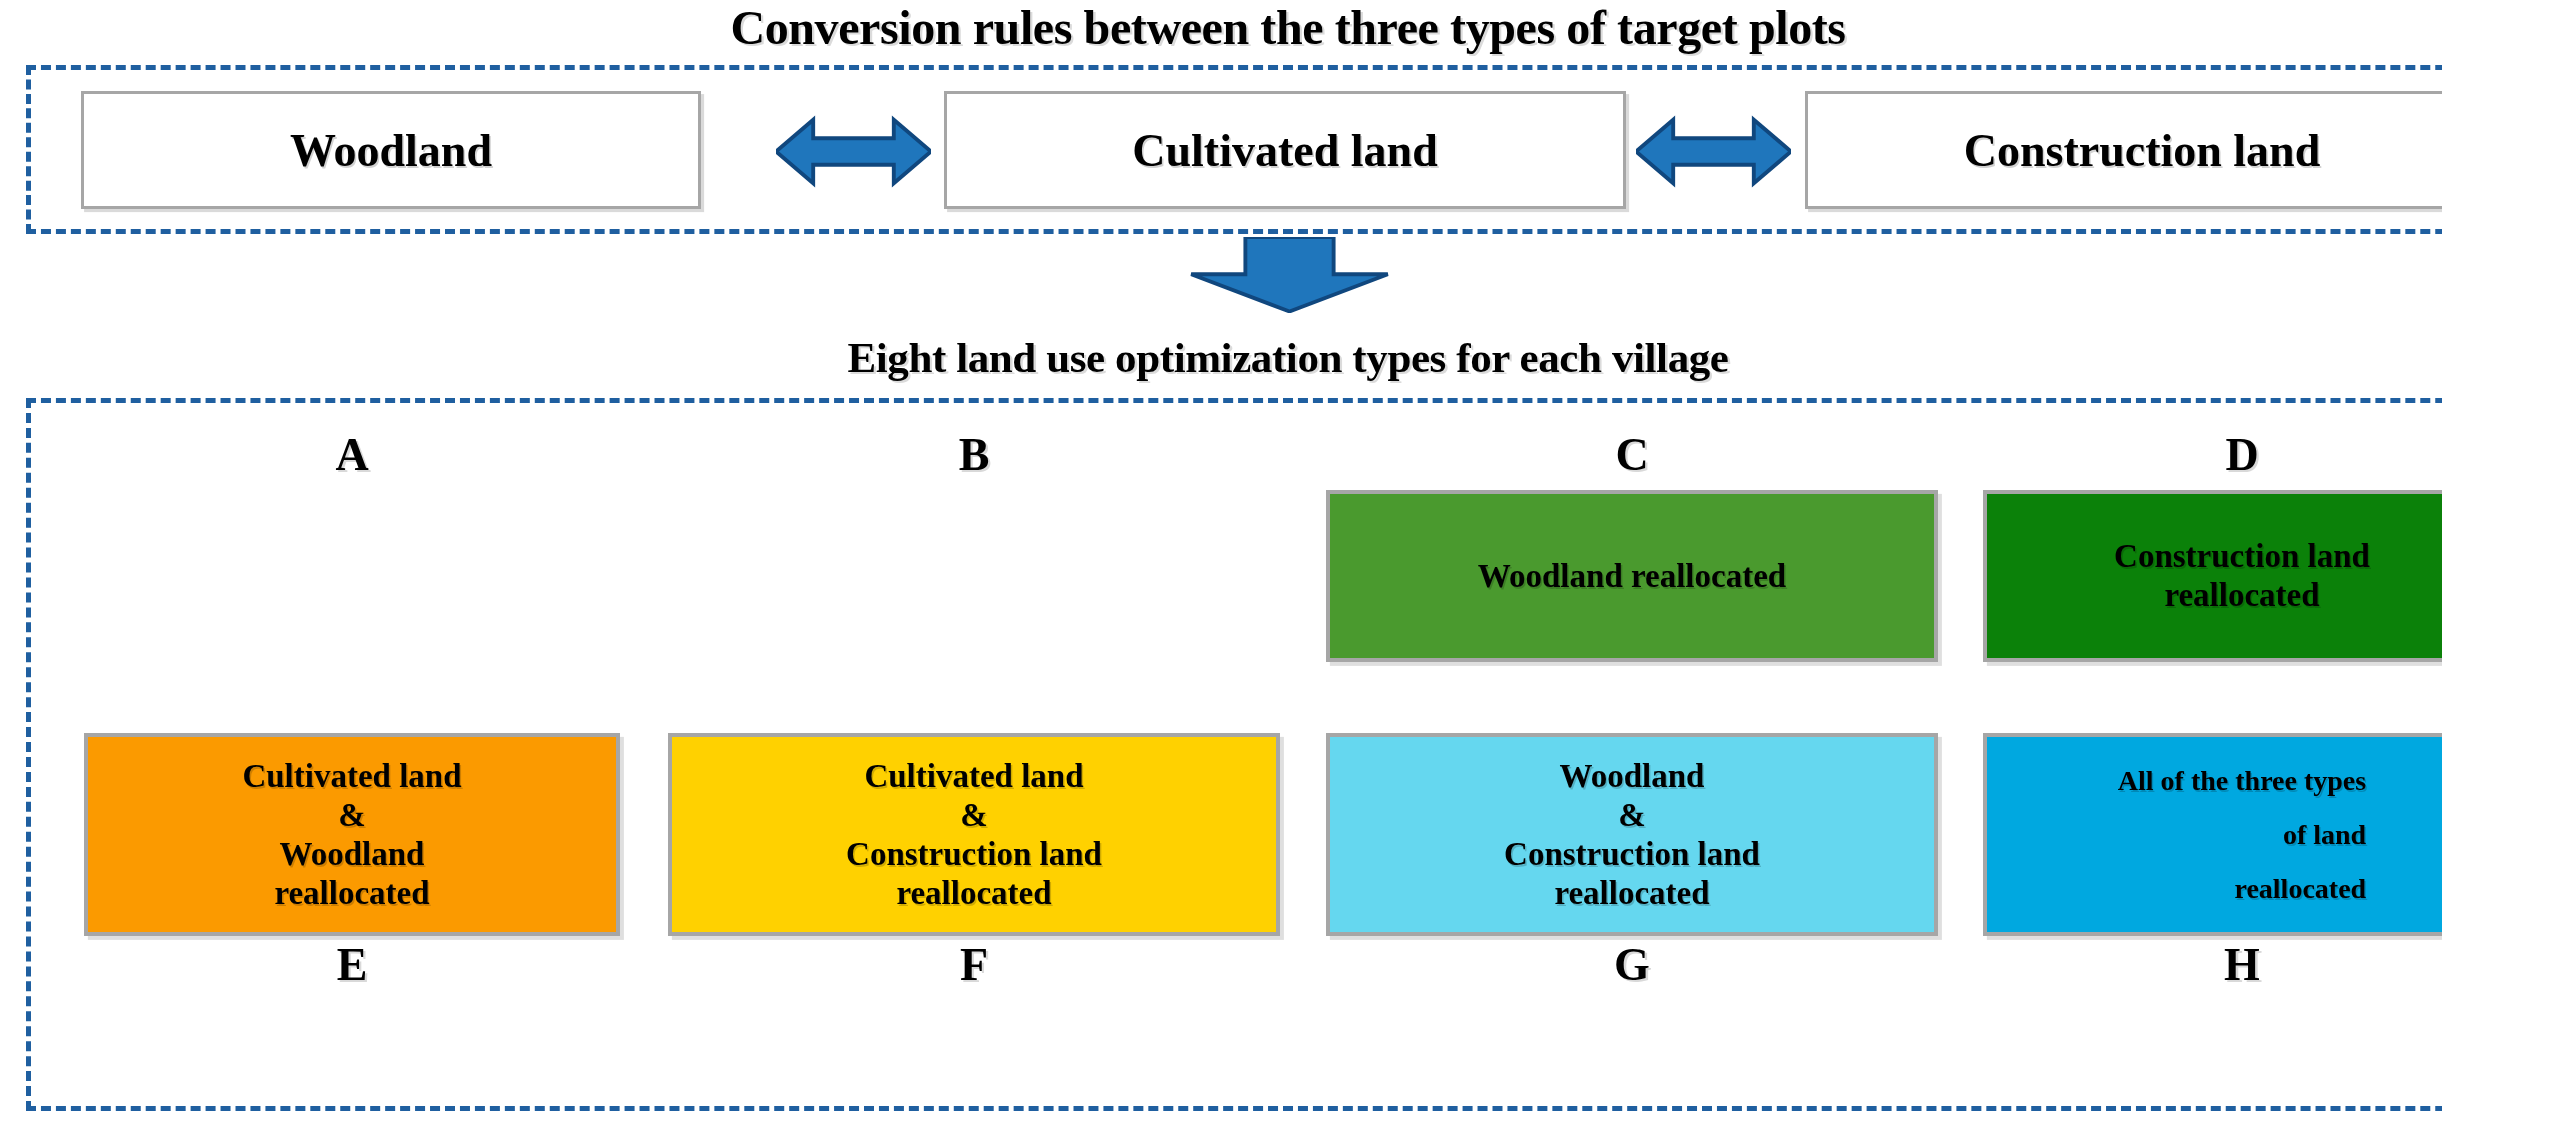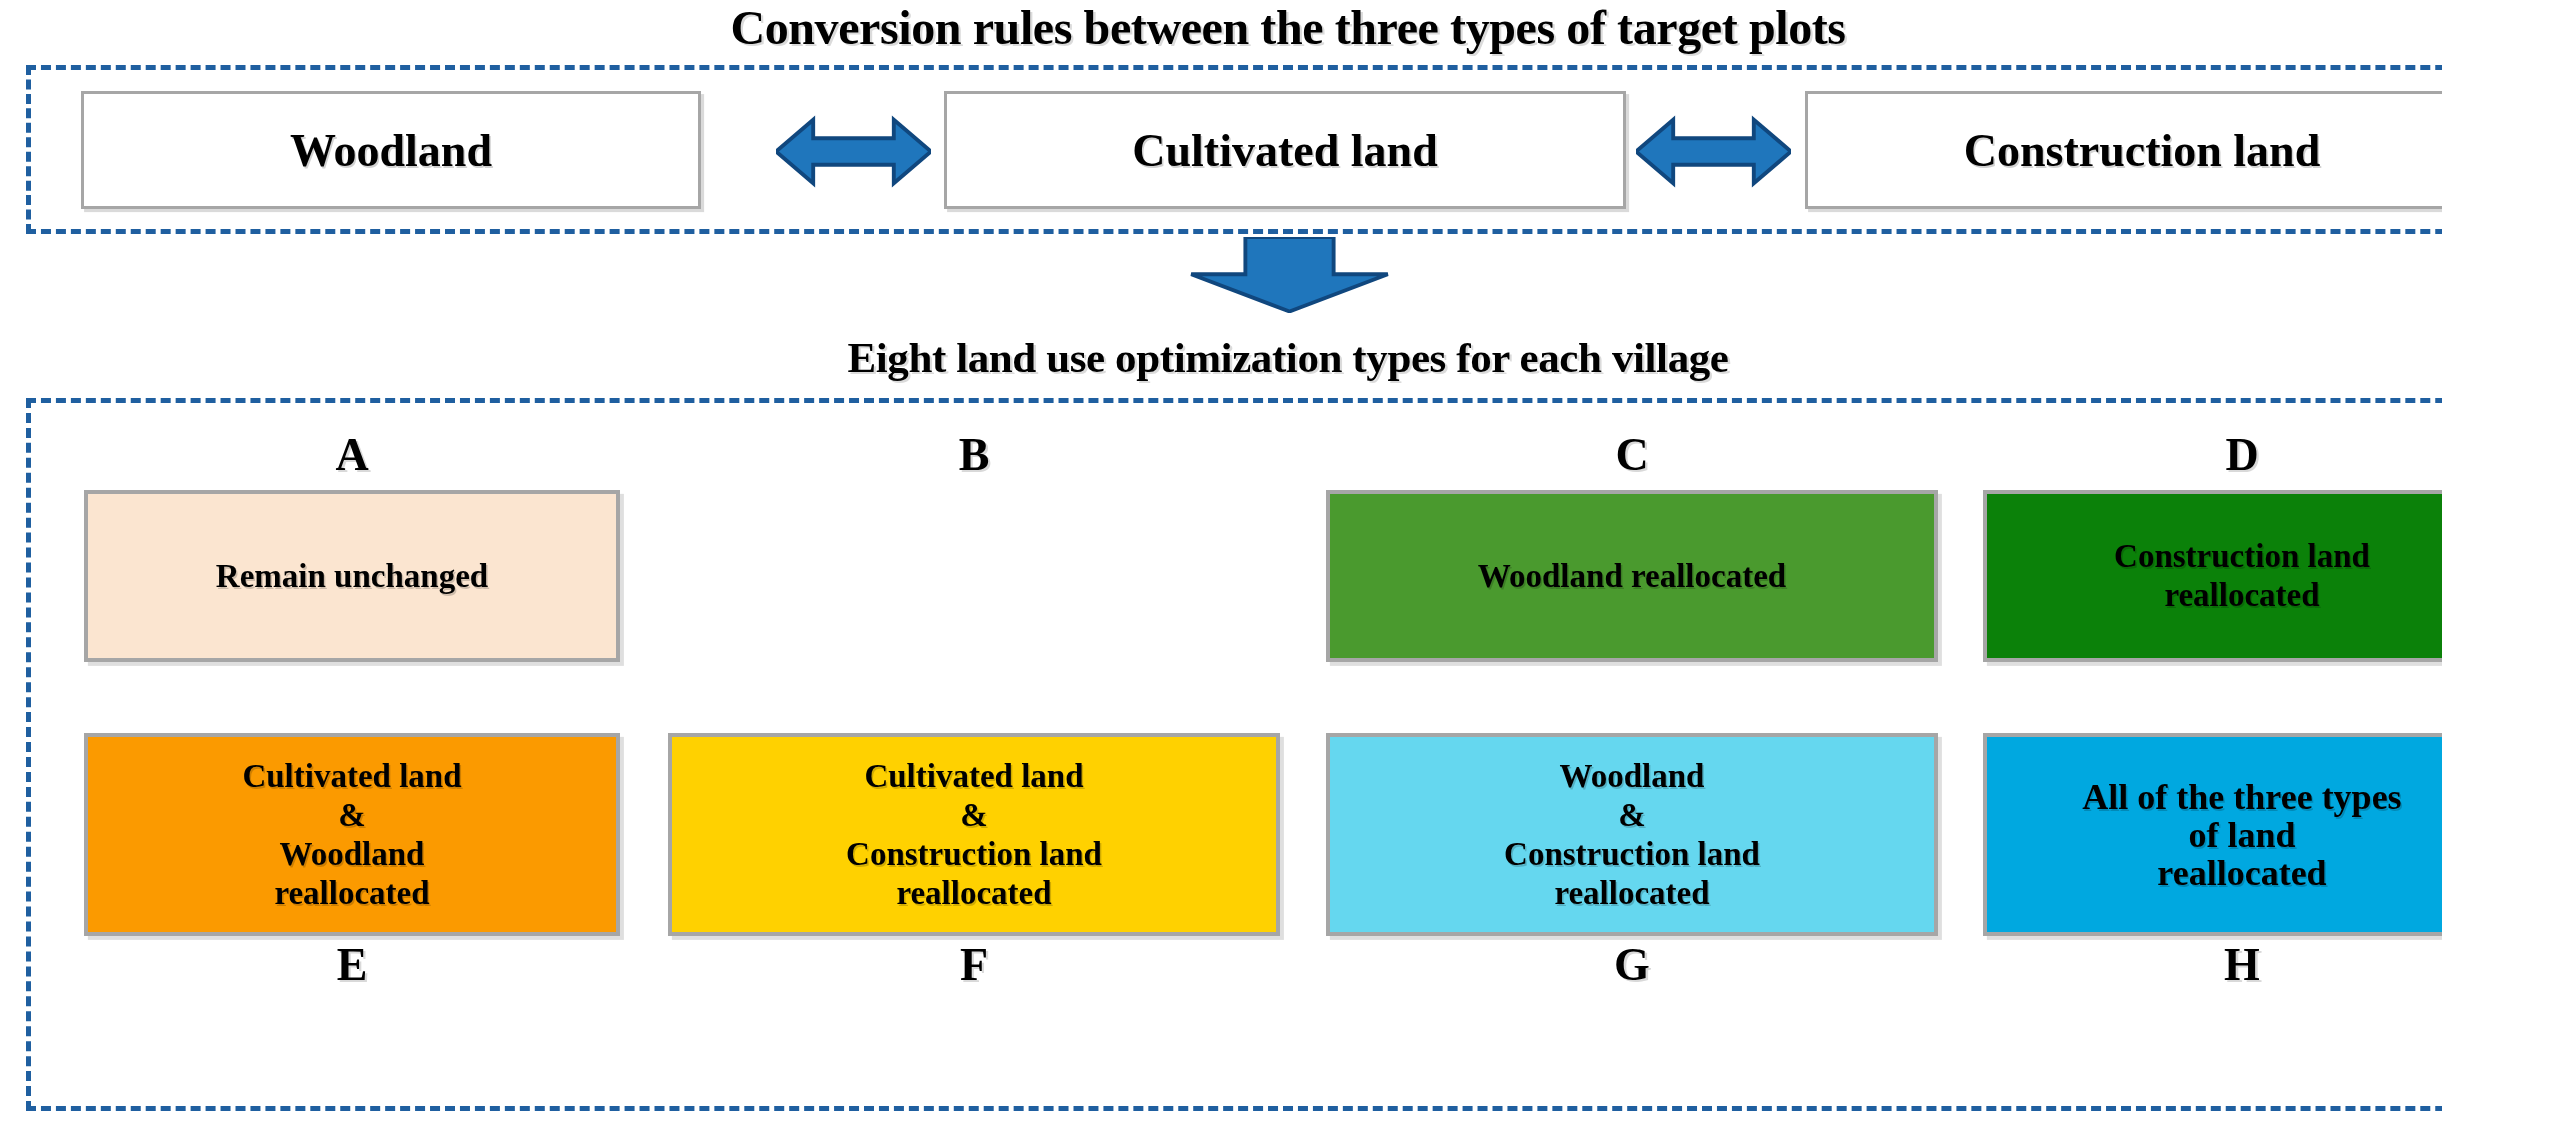--- a/index.html
+++ b/index.html
@@ -120,21 +120,21 @@
   .cell-text {
     font-size: 33px;
     font-weight: bold;
     color: #000000;
     line-height: 39px;
     text-align: center;
     padding: 0 6.2px;
     white-space: pre-line;
     text-shadow: 1.5px 1.5px 0 rgba(0,0,0,0.18);
   }
-  .cell-text.small { font-size: 36px; line-height: 38px; }
+  .cell-text.small { font-size: 28px; line-height: 54px; text-align: right; }
 
   
   .row1 { top: 431px; width: 542px; height: 232px; }
   .row1 .cell-letter { top: 0; }
   .row1 .cell-box { top: 59px; height: 172px; }
 
   
   .row2 { top: 733px; width: 542px; height: 263px; }
   .row2 .cell-box { top: 0; height: 203px; }
   .row2 .cell-letter { top: 208px; }
@@ -182,23 +182,20 @@
       <polygon points="78,0 192,0 192,48 262,48 135,96 8,48 78,48" fill="#1F76BC" stroke="#10477E" stroke-width="5"></polygon>
     </svg>
   </div>
 
   <div id="sub-title" class="title">Eight land use optimization types for each village</div>
 
   <div id="bottom-dashed" class="dashed-box"></div>
 
   <div id="cell-A" class="type-cell row1">
     <div class="cell-letter">A</div>
-    <div class="cell-box" style="background:#FBE5D0">
-      <span class="cell-text">Remain unchanged</span>
-    </div>
   </div>
 
   <div id="cell-B" class="type-cell row1">
     <div class="cell-letter">B</div>
   </div>
 
   <div id="cell-C" class="type-cell row1">
     <div class="cell-letter">C</div>
     <div class="cell-box" style="background:#4A9A2E">
       <span class="cell-text">Woodland reallocated</span>

